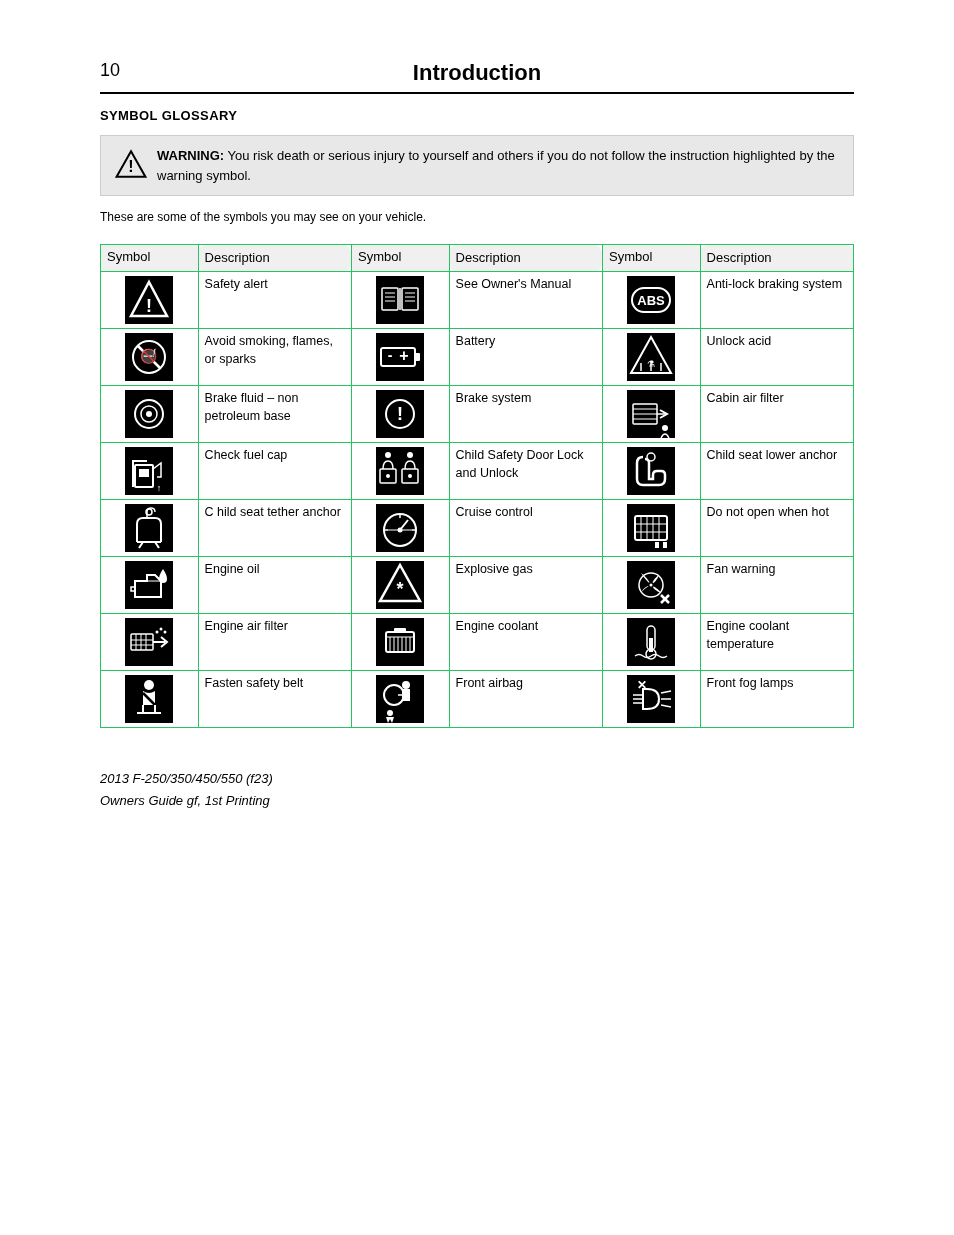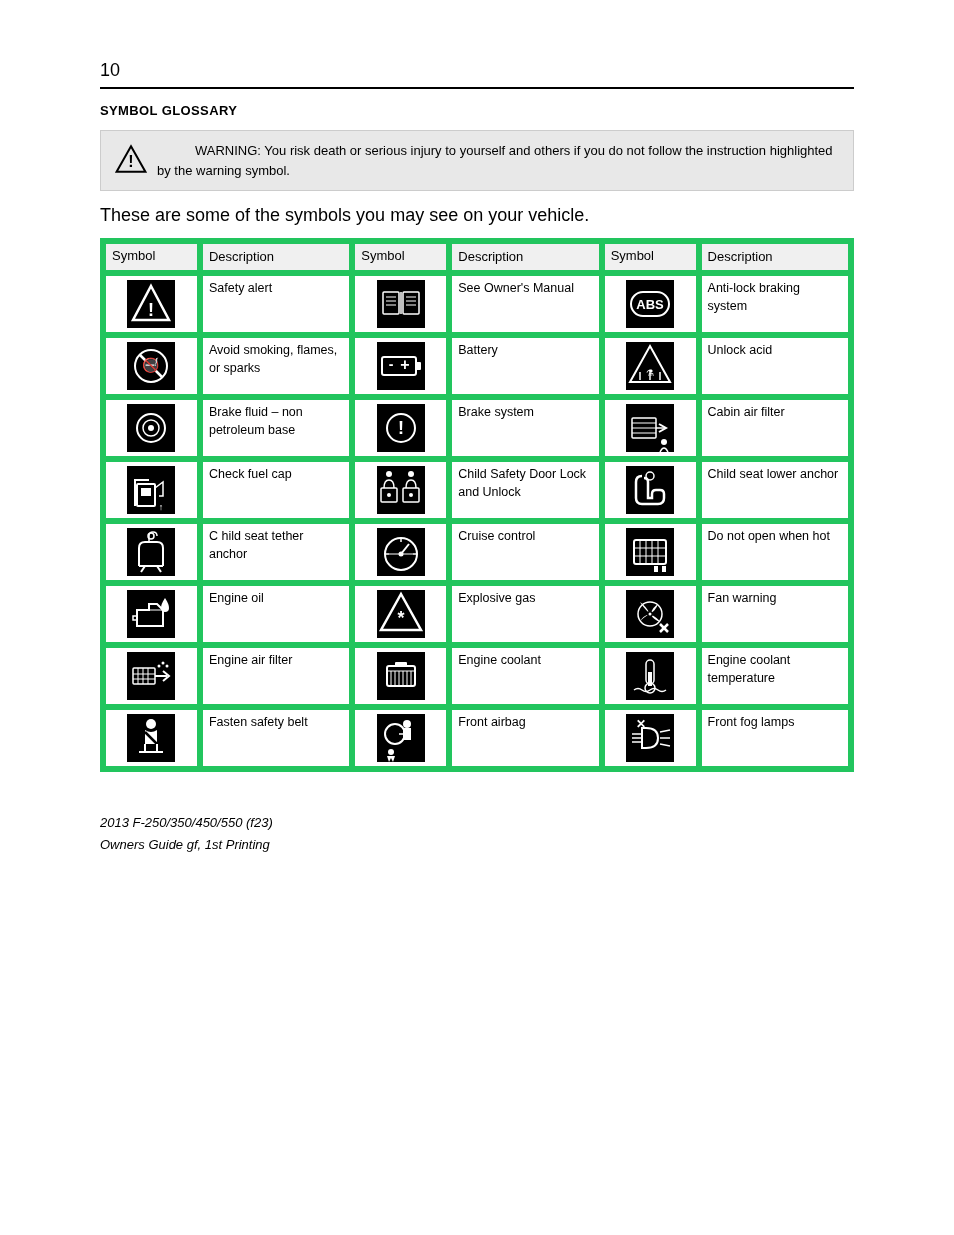--- a/index.html
+++ b/index.html
@@ -58,37 +58,36 @@
       flex-shrink: 0;
       margin-top: 2px;
     }
 
     .warning-text {
       font-size: 13px;
       line-height: 1.5;
     }
 
     .warning-text strong {
-      font-weight: normal;
-      margin-left: 38px;
+      font-weight: bold;
     }
 
     .intro-text {
-      font-size: 18px;
-      margin-bottom: 12px;
+      font-size: 12px;
+      margin-bottom: 20px;
     }
 
     .symbol-table {
       width: 100%;
       border-collapse: collapse;
       font-size: 12.5px;
     }
 
     .symbol-table th, .symbol-table td {
-      border: 6px solid #22c55e;
+      border: 1px solid #22c55e;
       padding: 4px 6px;
       vertical-align: top;
     }
 
     .symbol-table th {
       background: #f0f0f0;
       font-weight: normal;
       text-align: left;
       font-size: 13px;
     }
@@ -121,20 +120,21 @@
       height: 48px;
       display: block;
       margin: 0 auto;
     }
   </style>
 </head>
 <body>
 
 <div class="page-header">
   <span class="page-number">10</span>
+  <span class="page-title">Introduction</span>
 </div>
 
 <div class="section-title">SYMBOL GLOSSARY</div>
 
 <div class="warning-box">
   <svg class="warning-icon" viewBox="0 0 40 36">
     <polygon points="20,2 38,34 2,34" fill="none" stroke="#000" stroke-width="2.5"></polygon>
     <text x="20" y="28" text-anchor="middle" font-size="20" font-weight="bold" fill="#000">!</text>
   </svg>
   <div class="warning-text">

